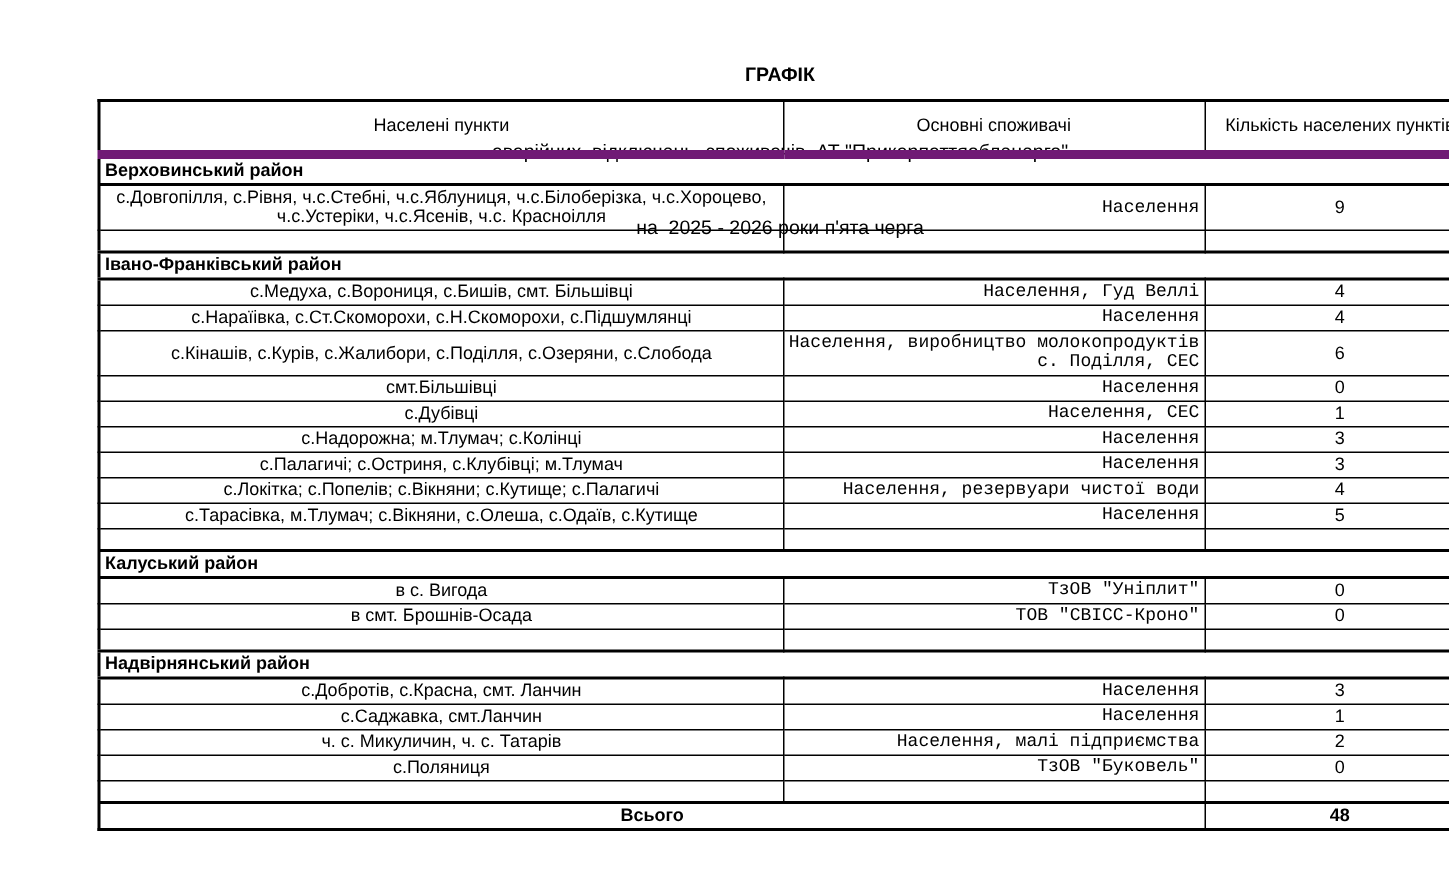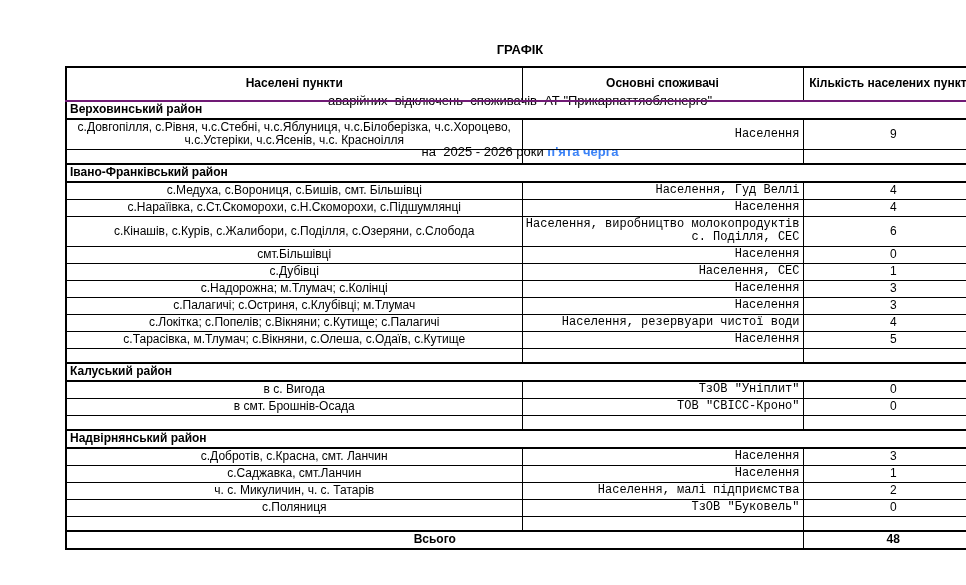--- a/index.html
+++ b/index.html
@@ -21,21 +21,21 @@
     position: absolute;
     top: 7px;
     left: 0;
     width: 100%;
     text-align: center;
     font-size: 13px;
     line-height: 17px;
     white-space: pre-wrap;
   }
   .title-main { font-weight: bold; }
-  .title-accent { font-weight: bold; color: #3b82f6; }
+  .title-accent { font-weight: normal; color: #000000; }
 
   table.schedule {
     position: absolute;
     left: 28px;
     top: 66px;
     width: 918px;
     border-collapse: collapse;
     table-layout: fixed;
     border: 2px solid #000000;
     font-size: 12px;
@@ -45,24 +45,24 @@
   .schedule col.c3 { width: 181px; }
 
   .schedule th, .schedule td {
     border: 1px solid #000000;
     padding: 1px 3px;
     line-height: 1.12;
     vertical-align: middle;
     overflow: hidden;
   }
   .schedule thead th {
-    font-weight: bold;
+    font-weight: normal;
     text-align: center;
     height: 30px;
-    border-bottom: 2px solid #701a75;
+    border-bottom: 6px solid #701a75;
   }
   tr.section-row td {
     font-weight: bold;
     text-align: left;
     height: 14px;
     border-top: 2px solid #000000;
     border-bottom: 2px solid #000000;
   }
   tr.data-row td { height: 14px; }
   tr.data-row td.c1 { text-align: center; }

